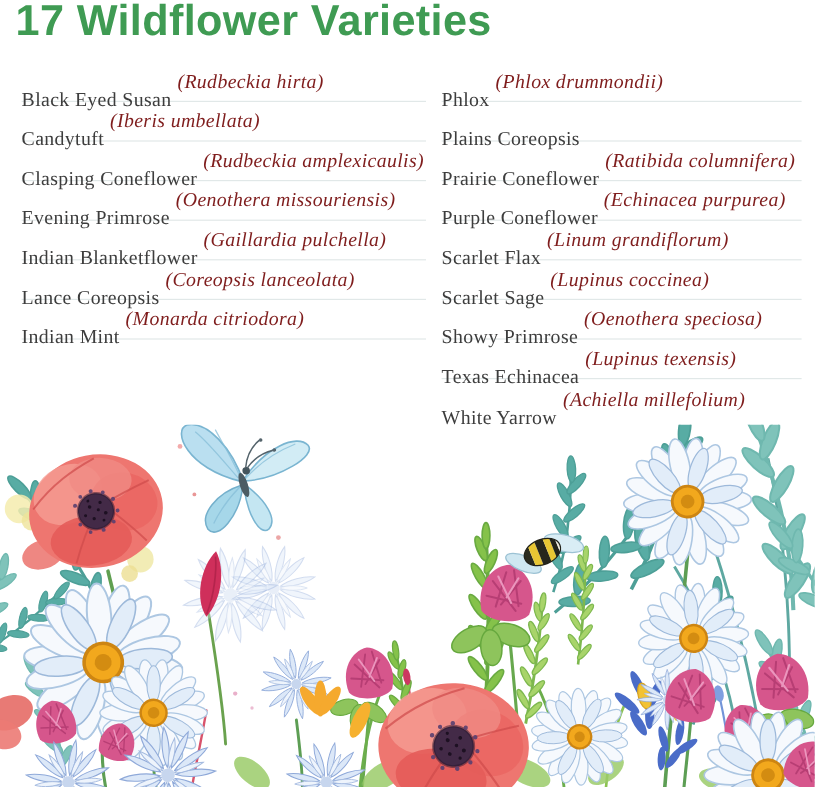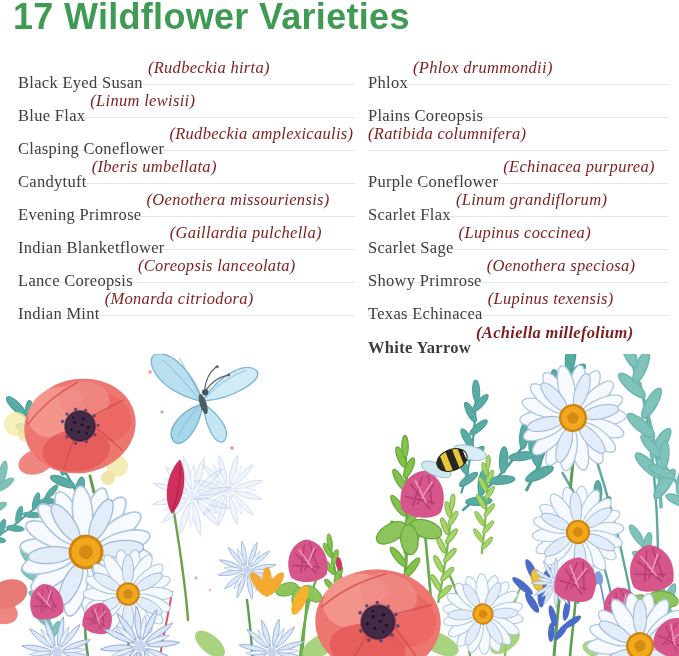--- a/index.html
+++ b/index.html
@@ -10,56 +10,52 @@
   .title { position:absolute; left:13px; top:-4px;
            font-family:"Liberation Sans","DejaVu Sans",sans-serif;
            font-weight:700; font-size:36px; letter-spacing:0.3px; color:#3f9b53; }
 
   .columns { position:absolute; top:52px; left:18px; width:650px; display:flex; gap:13px; }
   ul.col { list-style:none; }
   .col-left  { width:337px; flex:none; }
   .col-right { flex:1; }
   .row { height:33px; display:flex; align-items:center; white-space:nowrap;
          border-bottom:1px solid #e1e8e8; font-size:16.5px; letter-spacing:0.3px; }
-  .col-right .row:last-child { border-bottom:none;font-weight:bold; }
+  .col-right .row:last-child { border-bottom:none; }
   .common { color:#3d3d3d; margin-right:5px;margin-top:30px; }
   .sci    { color:#7f1d1d; font-style:italic; }
 
   .illustration { position:absolute; left:0; bottom:0; width:679px; height:302px; }
 </style>
 </head>
 <body>
 
 <div class="page">
 
   <h1 class="title">17 Wildflower Varieties</h1>
 
   <div class="columns">
     <ul class="col col-left">
     <li class="row">
       <span class="common">Black Eyed Susan</span>
       <span class="sci">(Rudbeckia hirta)</span>
     </li>
 
-    <li class="row">
-      <span class="common">Blue Flax</span>
-      <span class="sci">(Linum lewisii)</span>
+
+    <li class="row">
+      <span class="common">Candytuft</span>
+      <span class="sci">(Iberis umbellata)</span>
     </li>
 
     <li class="row">
       <span class="common">Clasping Coneflower</span>
       <span class="sci">(Rudbeckia amplexicaulis)</span>
     </li>
 
     <li class="row">
-      <span class="common">Candytuft</span>
-      <span class="sci">(Iberis umbellata)</span>
-    </li>
-
-    <li class="row">
       <span class="common">Evening Primrose</span>
       <span class="sci">(Oenothera missouriensis)</span>
     </li>
 
     <li class="row">
       <span class="common">Indian Blanketflower</span>
       <span class="sci">(Gaillardia pulchella)</span>
     </li>
 
     <li class="row">
@@ -76,20 +72,21 @@
     <li class="row">
       <span class="common">Phlox</span>
       <span class="sci">(Phlox drummondii)</span>
     </li>
 
     <li class="row">
       <span class="common">Plains Coreopsis</span>
     </li>
 
     <li class="row">
+      <span class="common">Prairie Coneflower</span>
       <span class="sci">(Ratibida columnifera)</span>
     </li>
 
     <li class="row">
       <span class="common">Purple Coneflower</span>
       <span class="sci">(Echinacea purpurea)</span>
     </li>
 
     <li class="row">
       <span class="common">Scarlet Flax</span>

